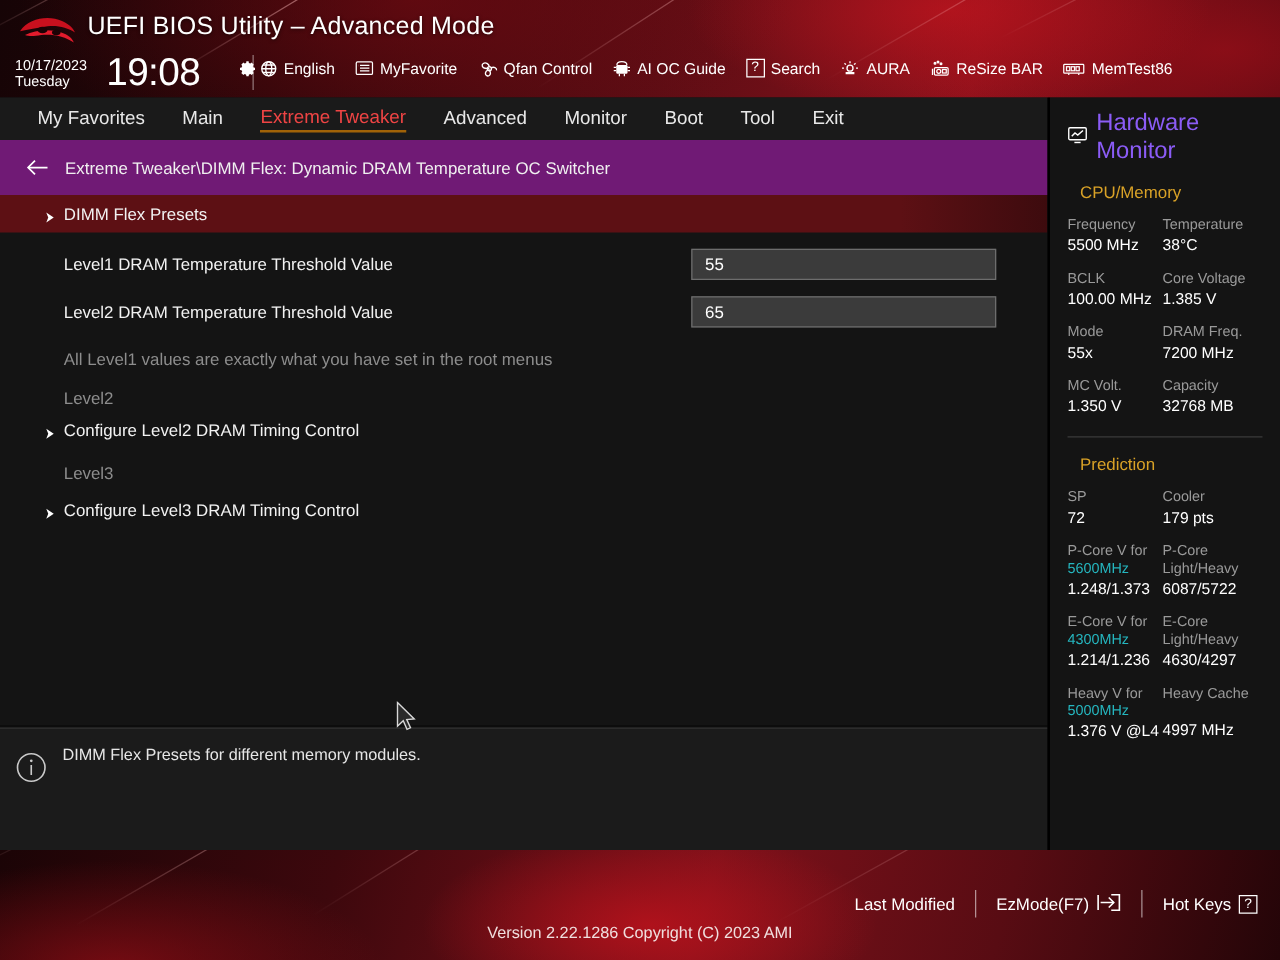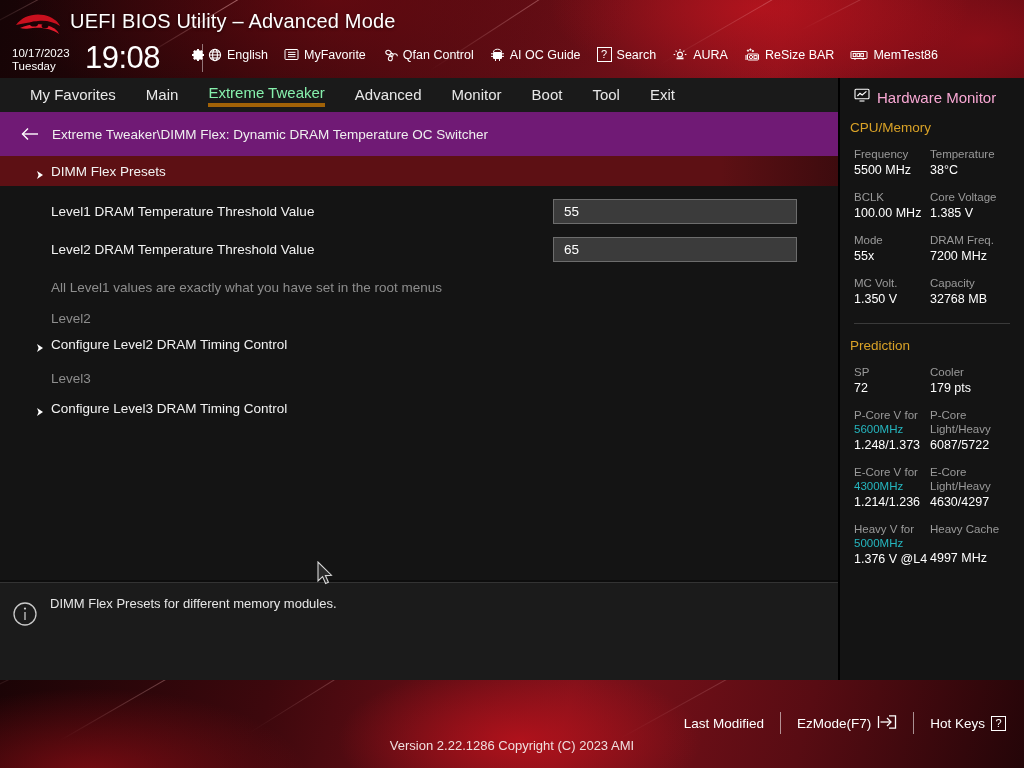--- a/index.html
+++ b/index.html
@@ -44,21 +44,21 @@
   .toolbar { position: absolute; left: 208px; top: 47px; display: flex; align-items: center; gap: 16px; }
   .tb-item { display: flex; align-items: center; gap: 5px; color: #fff; font-size: 12.5px; white-space: nowrap; cursor: pointer; }
   .tb-item svg { display: block; }
 
   
   .navbar {
     position: absolute; left: 0; top: 78px; width: 838px; height: 34px;
     background: #1a1a1a; display: flex; align-items: center; padding-left: 30px; gap: 30px;
   }
   .tab { font-size: 15px; color: #e8e8e8; cursor: pointer; padding-bottom: 2px; white-space: nowrap; }
-  .tab.active { color: #86efac; border-bottom: 4px solid #a16207; }
+  .tab.active { color: #ef4444; border-bottom: 2px solid #a16207; }
 
   
   .crumbbar {
     position: absolute; left: 0; top: 112px; width: 838px; height: 44px;
     background: #701a75; display: flex; align-items: center; padding-left: 20px; gap: 12px;
   }
   .back-arrow { width: 20px; height: 16px; cursor: pointer; }
   .crumb-text { font-size: 13.5px; color: #f0f0f0; }
 
   
@@ -86,22 +86,22 @@
   .info-ico { position: absolute; left: 12px; top: 18px; width: 26px; height: 26px; }
   .help-text { position: absolute; left: 50px; top: 13px; font-size: 13px; color: #e6e6e6; }
 
   
   .sidebar {
     position: absolute; left: 840px; top: 78px; width: 184px; height: 602px;
     background: #141414; padding: 8px 0 0 0;
   }
   .side-divline { position: absolute; left: 838px; top: 78px; width: 2px; height: 602px; background: #000; }
   .hm-head { display: flex; align-items: center; gap: 7px; padding: 2px 0 0 14px; }
-  .hm-head .t { font-size: 15px; color: #f9a8d4; }
-  .sec-title { font-size: 13.5px; color: #d9a227; padding: 14px 0 0 10px; }
+  .hm-head .t { font-size: 19px; color: #8b5cf6; }
+  .sec-title { font-size: 13.5px; color: #d9a227; padding: 14px 0 0 24px; }
   .kv-grid { display: grid; grid-template-columns: 76px 1fr; padding: 0 0 0 14px; row-gap: 0; }
   .kv-k { font-size: 11.5px; color: #9a9a9a; padding-top: 12px; line-height: 14px; }
   .kv-v { font-size: 12.5px; color: #fff; line-height: 16px; padding-top: 1px; }
   .hr { height: 1px; background: #3a3a3a; margin: 16px 14px 0 14px; }
 
   
   .footer {
     position: absolute; left: 0; top: 680px; width: 1024px; height: 88px;
     background:
       linear-gradient(116deg, rgba(255,255,255,.30) 0 .11%, transparent .11% 100%) 60px 0/ 420px 100% no-repeat,

